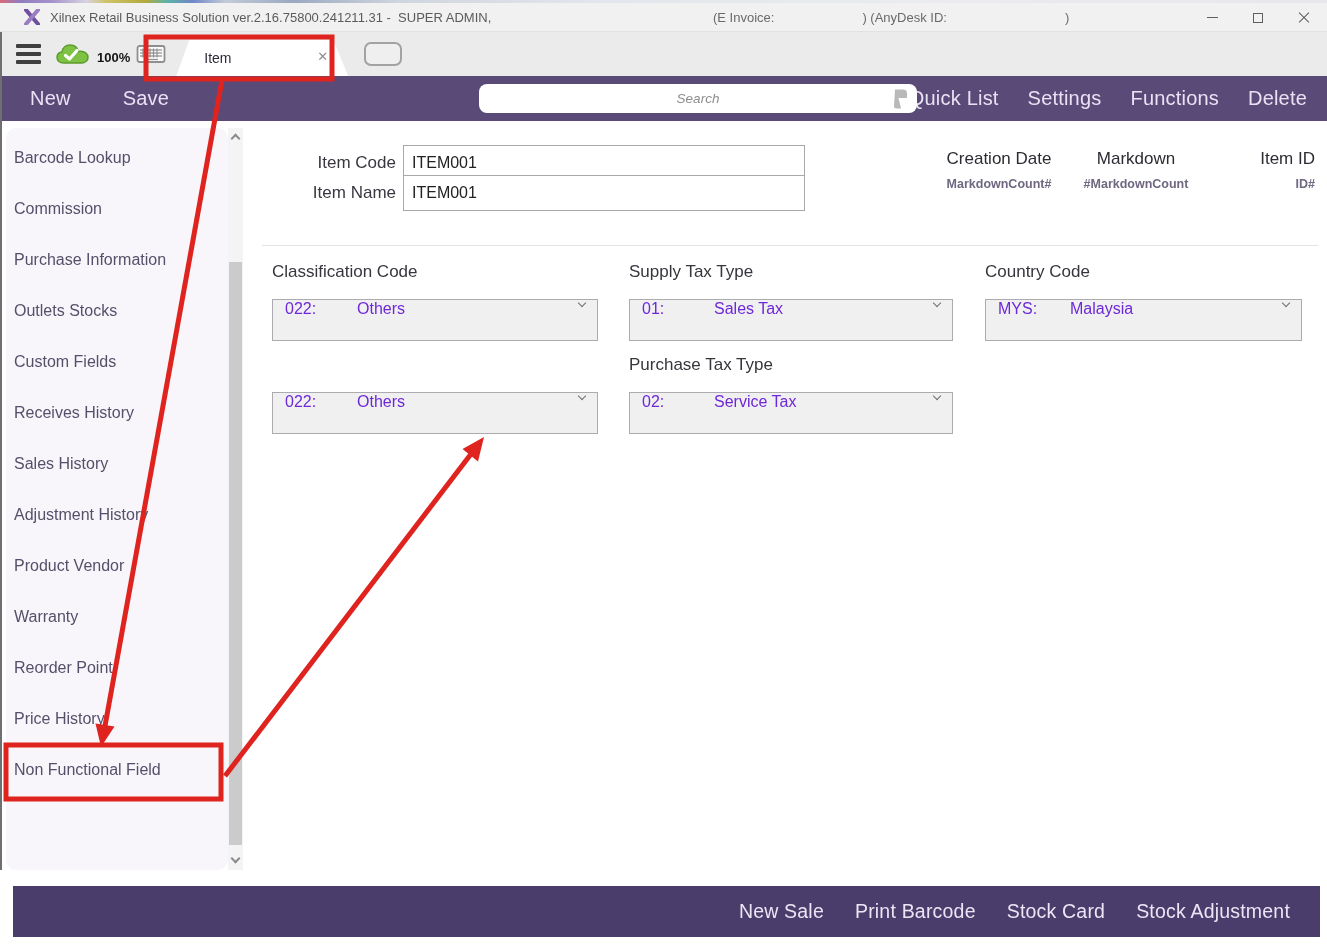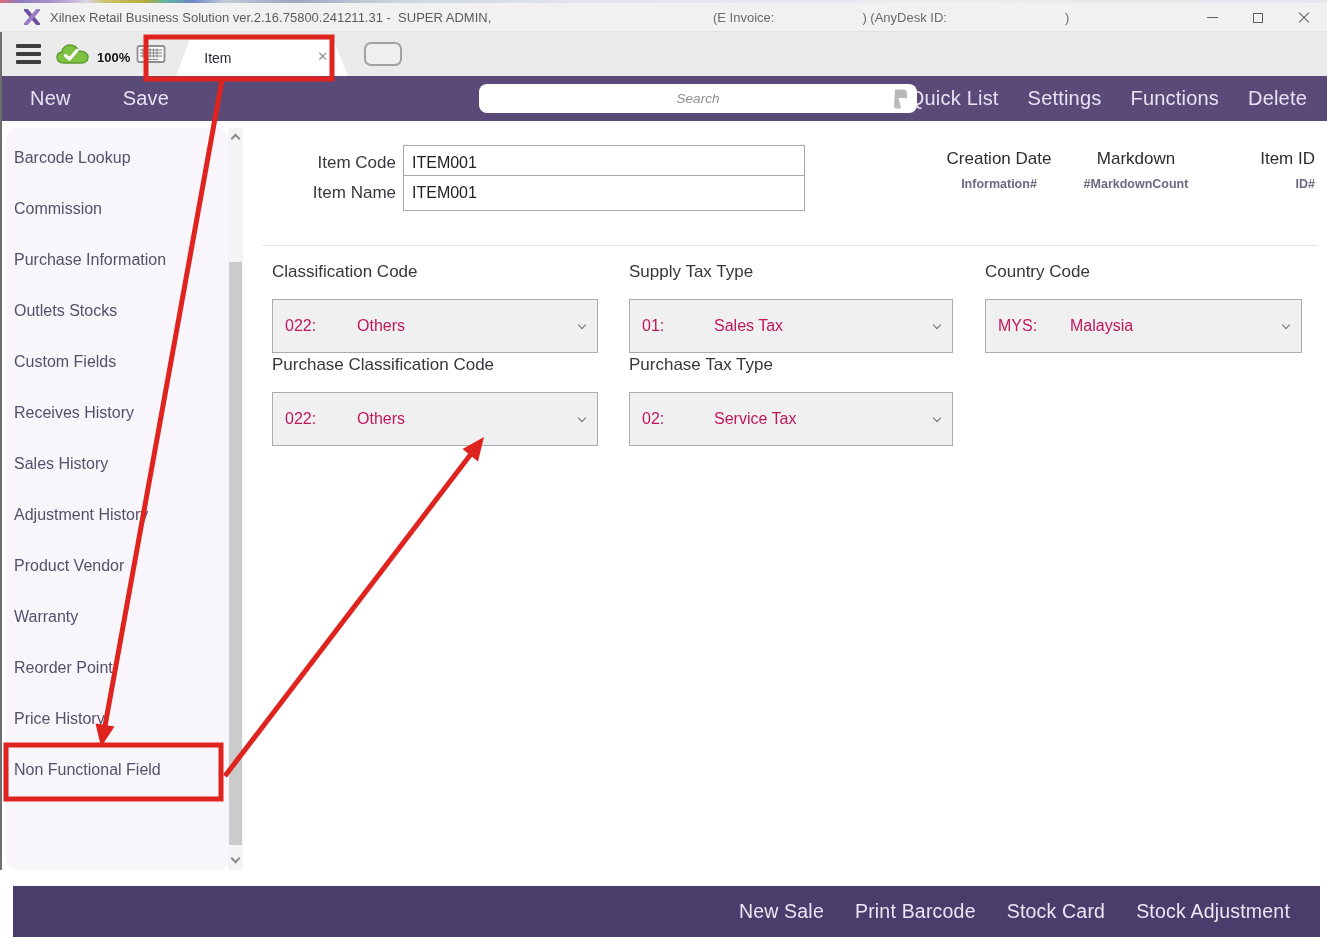--- a/index.html
+++ b/index.html
@@ -74,21 +74,21 @@
   .meta-col { display:flex; flex-direction:column; align-items:center; }
   .meta-col.c1 { width:132px; }
   .meta-col.c2 { width:142px; }
   .meta-col.c3 { flex:1; align-items:flex-end; }
   .meta-label { font-size:17px; color:#2e2b33; }
   .meta-value { margin-top:8px; font-size:12.5px; font-weight:bold; color:#6f6880; }
 
   .separator { position:absolute; left:17px; top:124px; width:1056px; height:1px; background:#e3e3e3; }
 
   .grp-label { position:absolute; font-size:17px; color:#38353d; }
-  .dropdown { position:absolute; height:54px; background:#f1f0f1; border:1px solid #aeabb0; display:flex; align-items:center; padding:0 12px; font-size:16px; color:#be185d; cursor:default; }
+  .dropdown { position:absolute; height:42px; background:#f1f0f1; border:1px solid #aeabb0; display:flex; align-items:flex-start; padding:0 12px; font-size:16px; color:#6d28d9; cursor:default; }
   .dd-code { width:72px; }
   .dd-text { flex:1; }
   .dd-chev { width:6px; height:6px; border-right:1.5px solid #6e6e6e; border-bottom:1.5px solid #6e6e6e; transform:rotate(45deg); margin-bottom:3px; }
 
   .c1 { left:27px; width:326px; } .c2 { left:384px; width:324px; } .c3 { left:740px; width:317px; }
   .lr1 { top:141px; } .dr1 { top:178px; } .lr2 { top:234px; } .dr2 { top:271px; }
 
   
   .bottombar { position:absolute; left:13px; top:886px; width:1307px; height:51px; background:#4a3c6b; display:flex; align-items:center; justify-content:flex-end; gap:31px; padding-right:30px; color:#ece5f4; font-size:19.5px; font-weight:300; }
 
@@ -215,21 +215,21 @@
       <input class="txt-input" value="ITEM001" style="">
     </div>
     <div class="row-itemname">
       <span class="fld-label inp-label">Item Name</span>
       <input class="txt-input" value="ITEM001" style="">
     </div>
 
     <div class="meta">
       <div class="meta-col c1">
         <span class="meta-label">Creation Date</span>
-        <span class="meta-value">Information#</span>
+        <span class="meta-value">MarkdownCount#</span>
       </div>
       <div class="meta-col c2">
         <span class="meta-label">Markdown</span>
         <span class="meta-value">#MarkdownCount</span>
       </div>
       <div class="meta-col c3">
         <span class="meta-label">Item ID</span>
         <span class="meta-value">ID#</span>
       </div>
     </div>
@@ -249,21 +249,20 @@
       <span class="dd-code">01:</span>
       <span class="dd-text">Sales Tax</span>
       <span class="dd-chev"></span>
     </div>
     <div class="dropdown dr1 c3">
       <span class="dd-code">MYS:</span>
       <span class="dd-text">Malaysia</span>
       <span class="dd-chev"></span>
     </div>
 
-    <span class="grp-label lr2 c1">Purchase Classification Code</span>
     <span class="grp-label lr2 c2">Purchase Tax Type</span>
 
     <div class="dropdown dr2 c1">
       <span class="dd-code">022:</span>
       <span class="dd-text">Others</span>
       <span class="dd-chev"></span>
     </div>
     <div class="dropdown dr2 c2">
       <span class="dd-code">02:</span>
       <span class="dd-text">Service Tax</span>

